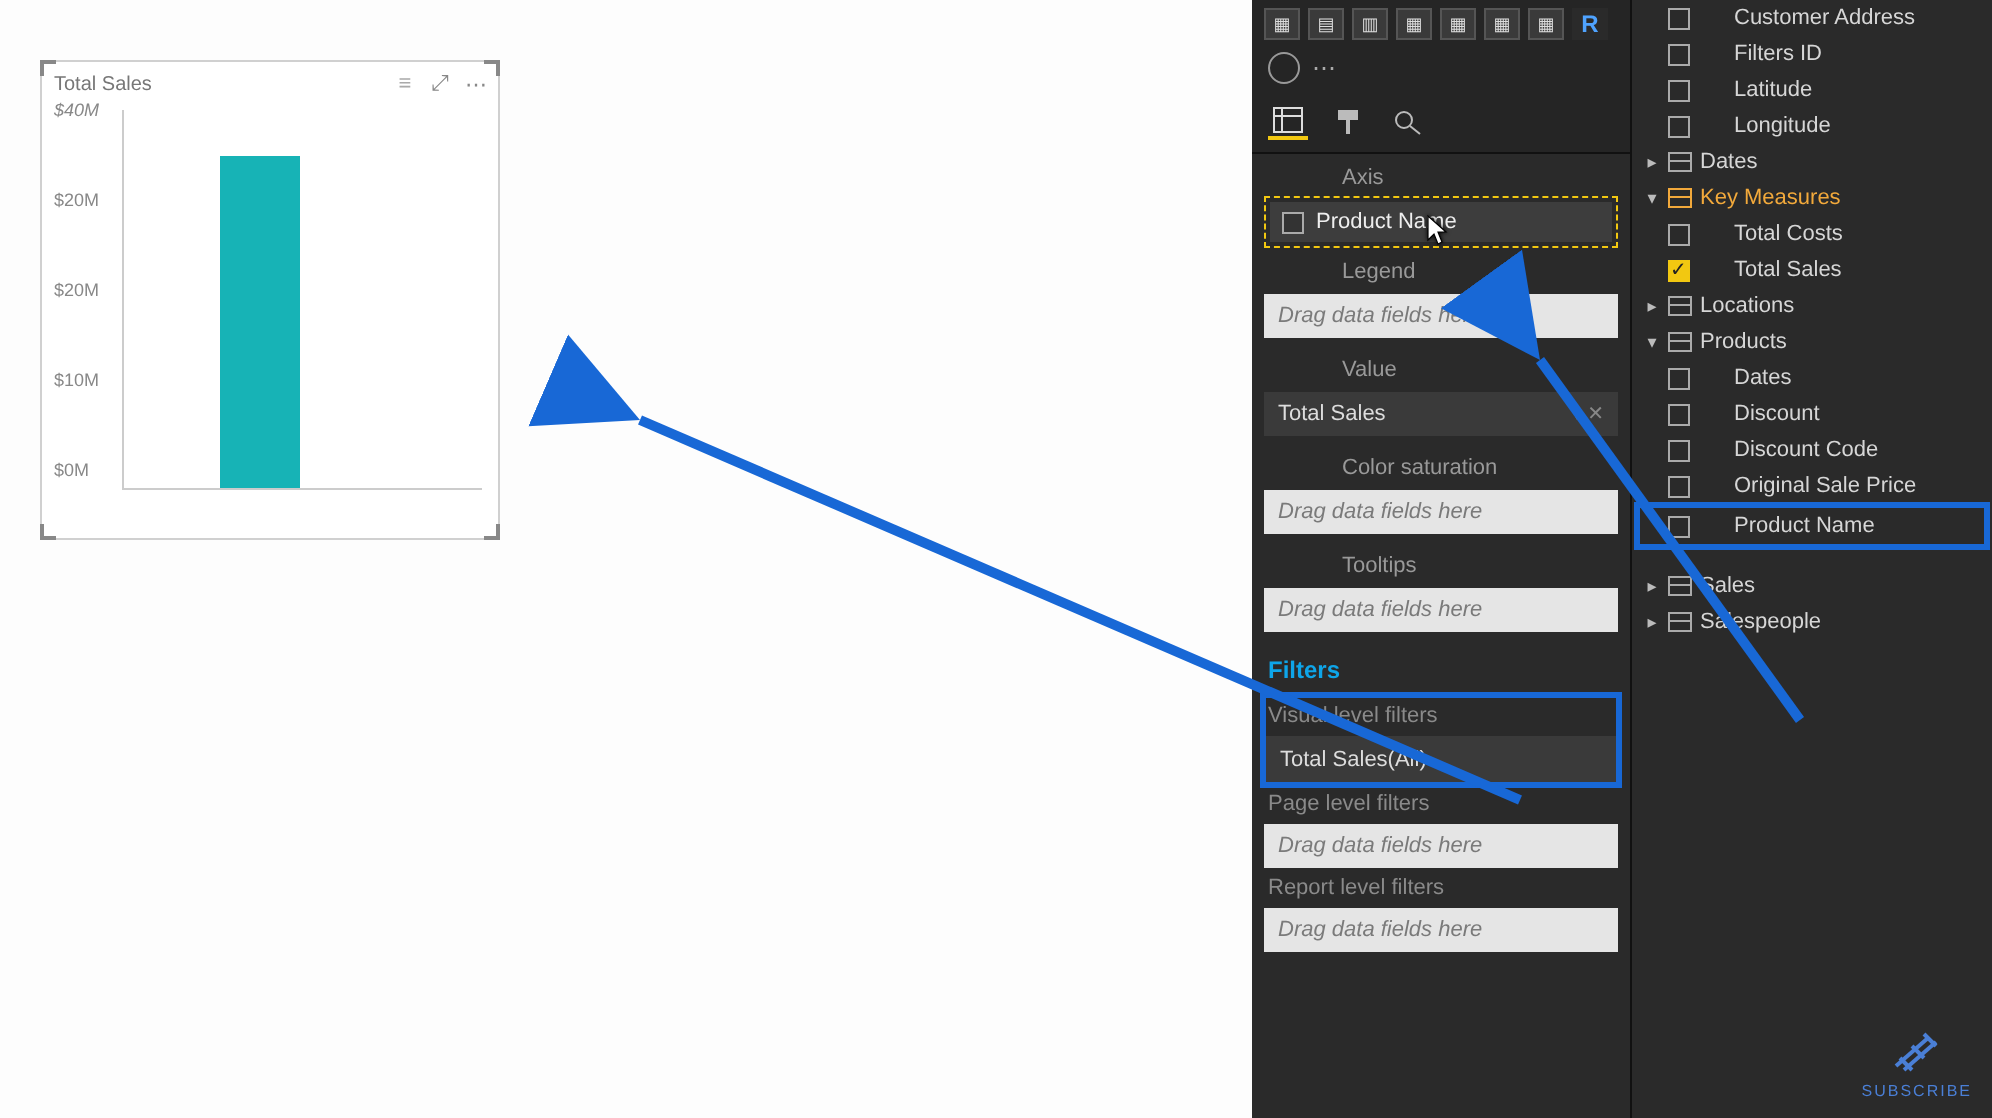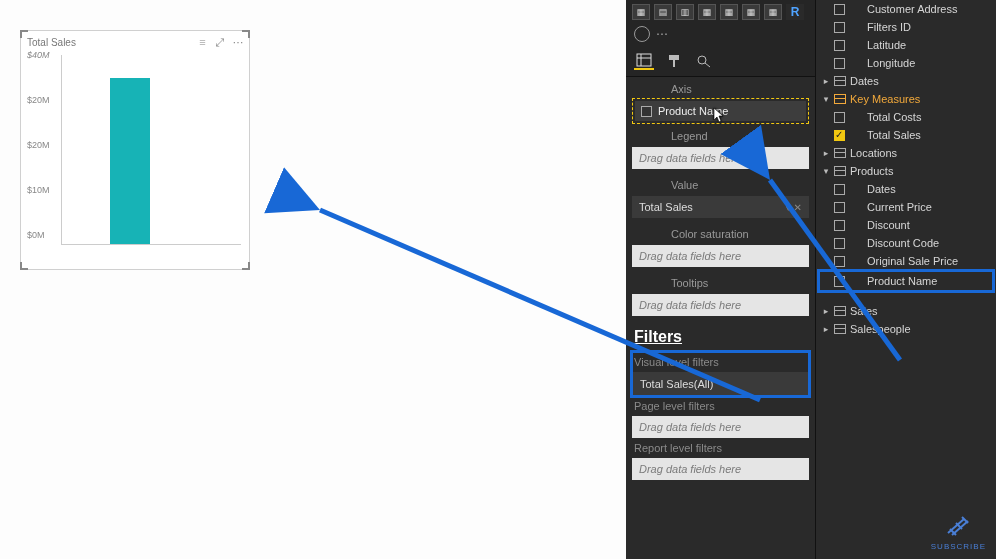--- a/index.html
+++ b/index.html
@@ -52,21 +52,21 @@
   .chip-row { display:flex; align-items:center; background:#3d3d3d; padding:4px 6px; gap:6px; position:relative; }
   .chip-box { width:11px; height:11px; border:1px solid #aaa; background:#333; }
   .chip-text { color:#eee; font-size:11px; }
   .cursor { position:absolute; left:78px; top:6px; font-size:12px; color:#fff; pointer-events:none; }
   .cursor svg { filter: drop-shadow(0 0 1px #000); }
 
   .drop-well { margin:2px 6px 4px 6px; background:#e5e5e5; color:#7a7a7a; font-size:11px; padding:5px 7px; font-style:italic; }
   .value-well { margin:2px 6px 4px 6px; background:#3a3a3a; color:#ddd; font-size:11px; padding:5px 7px; display:flex; justify-content:space-between; align-items:center; }
   .mini-x { color:#888; font-size:10px; }
 
-  .filters-hdr { padding:8px 8px 6px 8px; font-weight:600; color:#ffffff; font-size:16px;text-decoration:underline; }
+  .filters-hdr { padding:8px 8px 6px 8px; font-weight:600; color:#0ea5e9; font-size:12px; }
   .filter-group { margin:0 6px; }
   .filter-sub { color:#8a8a8a; font-size:11px; padding:4px 2px; }
   .filter-chip { background:#3a3a3a; padding:6px 8px; color:#ddd; font-size:11px; }
   .hl-blue { outline:3px solid #1868d6; outline-offset:-1px; }
 
   
   .field-list { display:flex; flex-direction:column; }
   .field-row { display:flex; align-items:center; gap:22px; padding:3px 6px 3px 18px; color:#d6d6d6; font-size:11px; cursor:default; }
   .field-row .cb { width:11px; height:11px; border:1px solid #aaa; background:#2a2a2a; flex:0 0 auto; }
   .field-row .cb.checked { background:#f2c811; border-color:#f2c811; position:relative; }
@@ -257,24 +257,20 @@
           <span class="tbl-ico"></span>
         <span>Products</span>
       </div>
       <div class="field-list" id="prodFields">
           <div class="field-row">
             <div class="cb"></div>
             <span>Dates</span>
           </div>
           <div class="field-row">
             <div class="cb"></div>
-            <span>Current Price</span>
-          </div>
-          <div class="field-row">
-            <div class="cb"></div>
             <span>Discount</span>
           </div>
           <div class="field-row">
             <div class="cb"></div>
             <span>Discount Code</span>
           </div>
           <div class="field-row">
             <div class="cb"></div>
             <span>Original Sale Price</span>
           </div>

